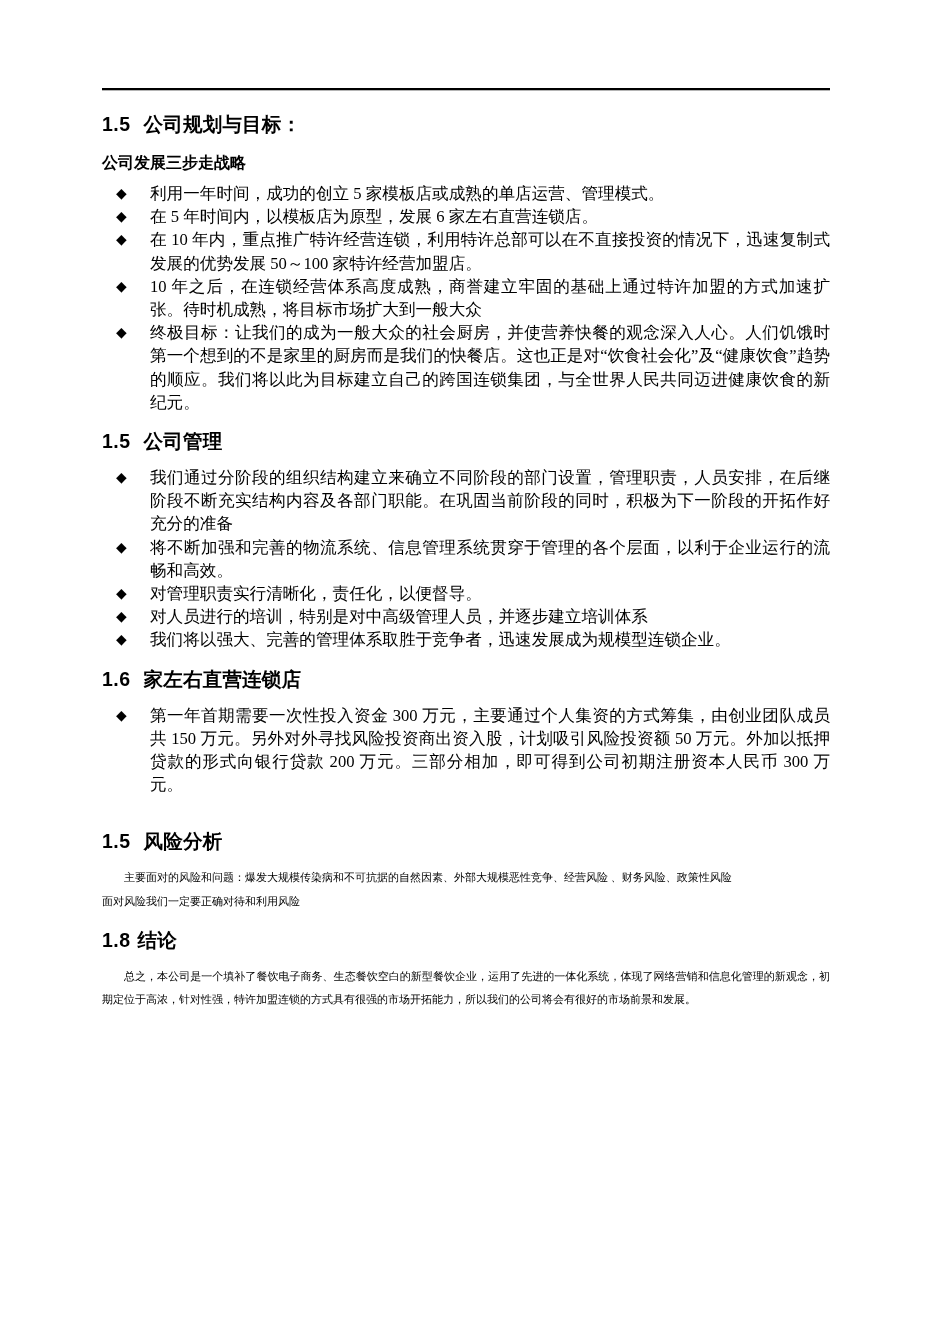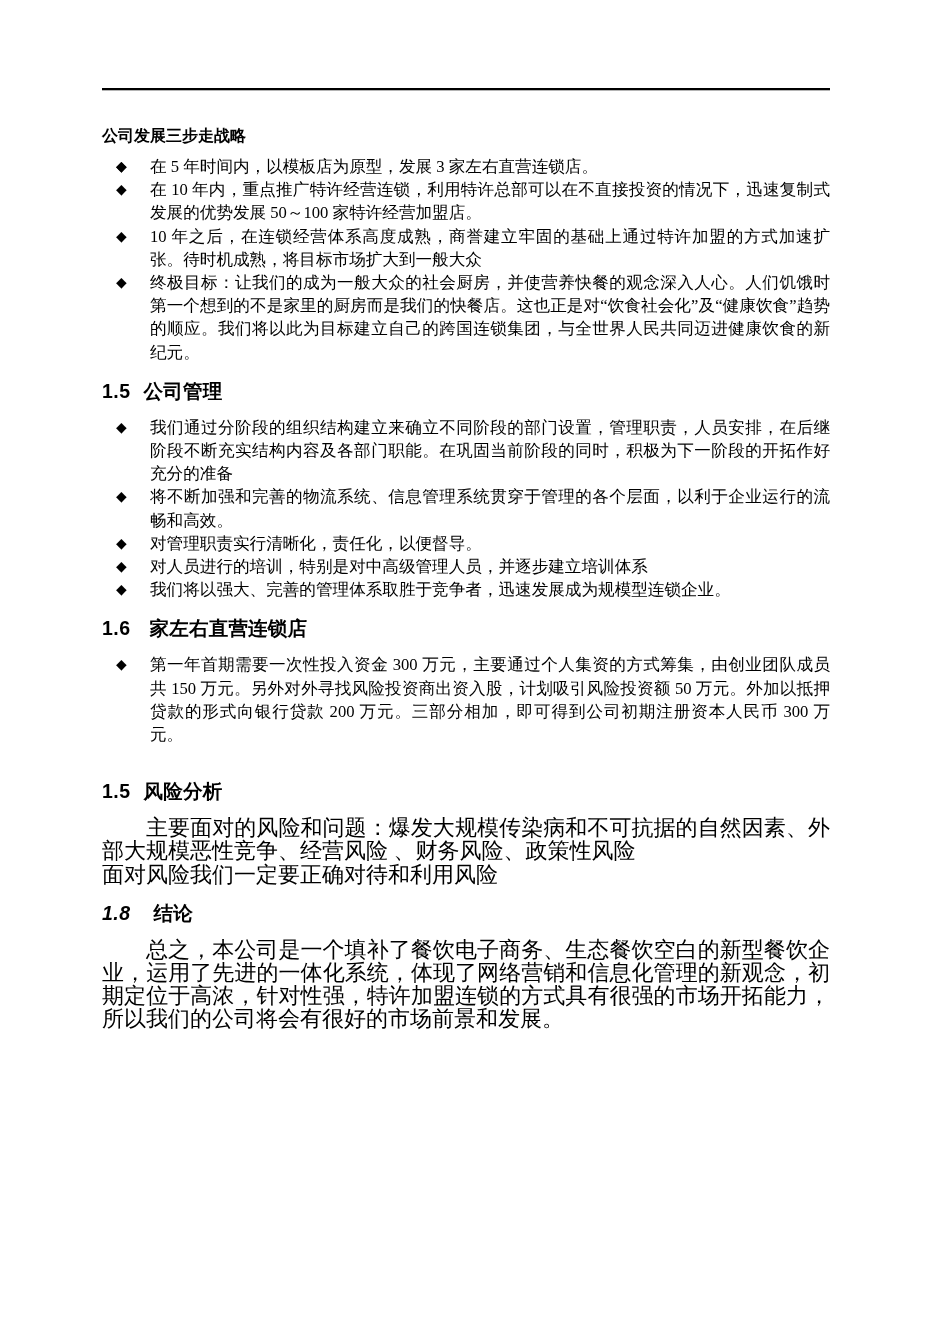--- a/index.html
+++ b/index.html
@@ -69,21 +69,21 @@
   }
   ul.bullets > li .bullet-marker {
     position: absolute;
     left: 14px;
     top: 0;
     font-size: 14px;
     line-height: 23.2px;
     font-family: "DejaVu Sans", "Liberation Sans", sans-serif;
   }
   p.para {
-    font-size: 22px;
+    font-size: 11px;
     line-height: 23.2px;
     margin: 0;
     padding: 0;
     text-align: justify;
     text-justify: inter-ideograph;
   }
   p.para.indent {
     text-indent: 2em;
   }
   p.para.noindent {
@@ -99,34 +99,39 @@
 </head>
 <body>
 
 <div class="page">
   <div class="content">
 
     <div class="header-rule"></div>
 
     <div class="sp-3"></div>
 
+    <h1 class="section">
+      <span class="sec-num" style="margin-right: 6px;">1.5</span>
+      <span>公司规划与目标：</span>
+    </h1>
 
     <div class="sp-2"></div>
 
     <h2 class="subhead">公司发展三步走战略</h2>
 
     <div class="sp-6"></div>
 
     <ul class="bullets">
       <li>
         <span class="bullet-marker">◆</span>
-      </li>
-      <li>
-        <span class="bullet-marker">◆</span>
-        <span>在 5 年时间内，以模板店为原型，发展 3 家左右直营连锁店。</span>
+        <span>利用一年时间，成功的创立 5 家模板店或成熟的单店运营、管理模式。</span>
+      </li>
+      <li>
+        <span class="bullet-marker">◆</span>
+        <span>在 5 年时间内，以模板店为原型，发展 6 家左右直营连锁店。</span>
       </li>
       <li>
         <span class="bullet-marker">◆</span>
         <span>在 10 年内，重点推广特许经营连锁，利用特许总部可以在不直接投资的情况下，迅速复制式发展的优势发展 50～100 家特许经营加盟店。</span>
       </li>
       <li>
         <span class="bullet-marker">◆</span>
         <span>10 年之后，在连锁经营体系高度成熟，商誉建立牢固的基础上通过特许加盟的方式加速扩张。待时机成熟，将目标市场扩大到一般大众</span>
       </li>
       <li>
@@ -163,21 +168,21 @@
       </li>
       <li>
         <span class="bullet-marker">◆</span>
         <span>我们将以强大、完善的管理体系取胜于竞争者，迅速发展成为规模型连锁企业。</span>
       </li>
     </ul>
 
     <div class="sp-2"></div>
 
     <h1 class="section">
-      <span class="sec-num" style="margin-right: 12px;">1.6</span>
+      <span class="sec-num" style="margin-right: 6px;">1.6</span>
       <span>家左右直营连锁店</span>
     </h1>
 
     <div class="sp-1"></div>
 
     <ul class="bullets">
       <li>
         <span class="bullet-marker">◆</span>
         <span>第一年首期需要一次性投入资金 300 万元，主要通过个人集资的方式筹集，由创业团队成员共 150 万元。另外对外寻找风险投资商出资入股，计划吸引风险投资额 50 万元。外加以抵押贷款的形式向银行贷款 200 万元。三部分相加，即可得到公司初期注册资本人民币 300 万元。</span>
       </li>
@@ -191,21 +196,21 @@
     </h1>
 
     <div class="sp-1"></div>
 
     <p class="para indent">主要面对的风险和问题：爆发大规模传染病和不可抗据的自然因素、外部大规模恶性竞争、经营风险 、财务风险、政策性风险</p>
     <p class="para noindent">面对风险我们一定要正确对待和利用风险</p>
 
     <div class="sp-2"></div>
 
     <h1 class="section">
-      <span class="sec-num" style="margin-right: 16px; font-style: italic;">1.8</span>
+      <span class="sec-num" style="margin-right: 0;">1.8</span>
       <span>结论</span>
     </h1>
 
     <div class="sp-1"></div>
 
     <p class="para indent">总之，本公司是一个填补了餐饮电子商务、生态餐饮空白的新型餐饮企业，运用了先进的一体化系统，体现了网络营销和信息化管理的新观念，初期定位于高浓，针对性强，特许加盟连锁的方式具有很强的市场开拓能力，所以我们的公司将会有很好的市场前景和发展。</p>
 
   </div>
 </div>
 

